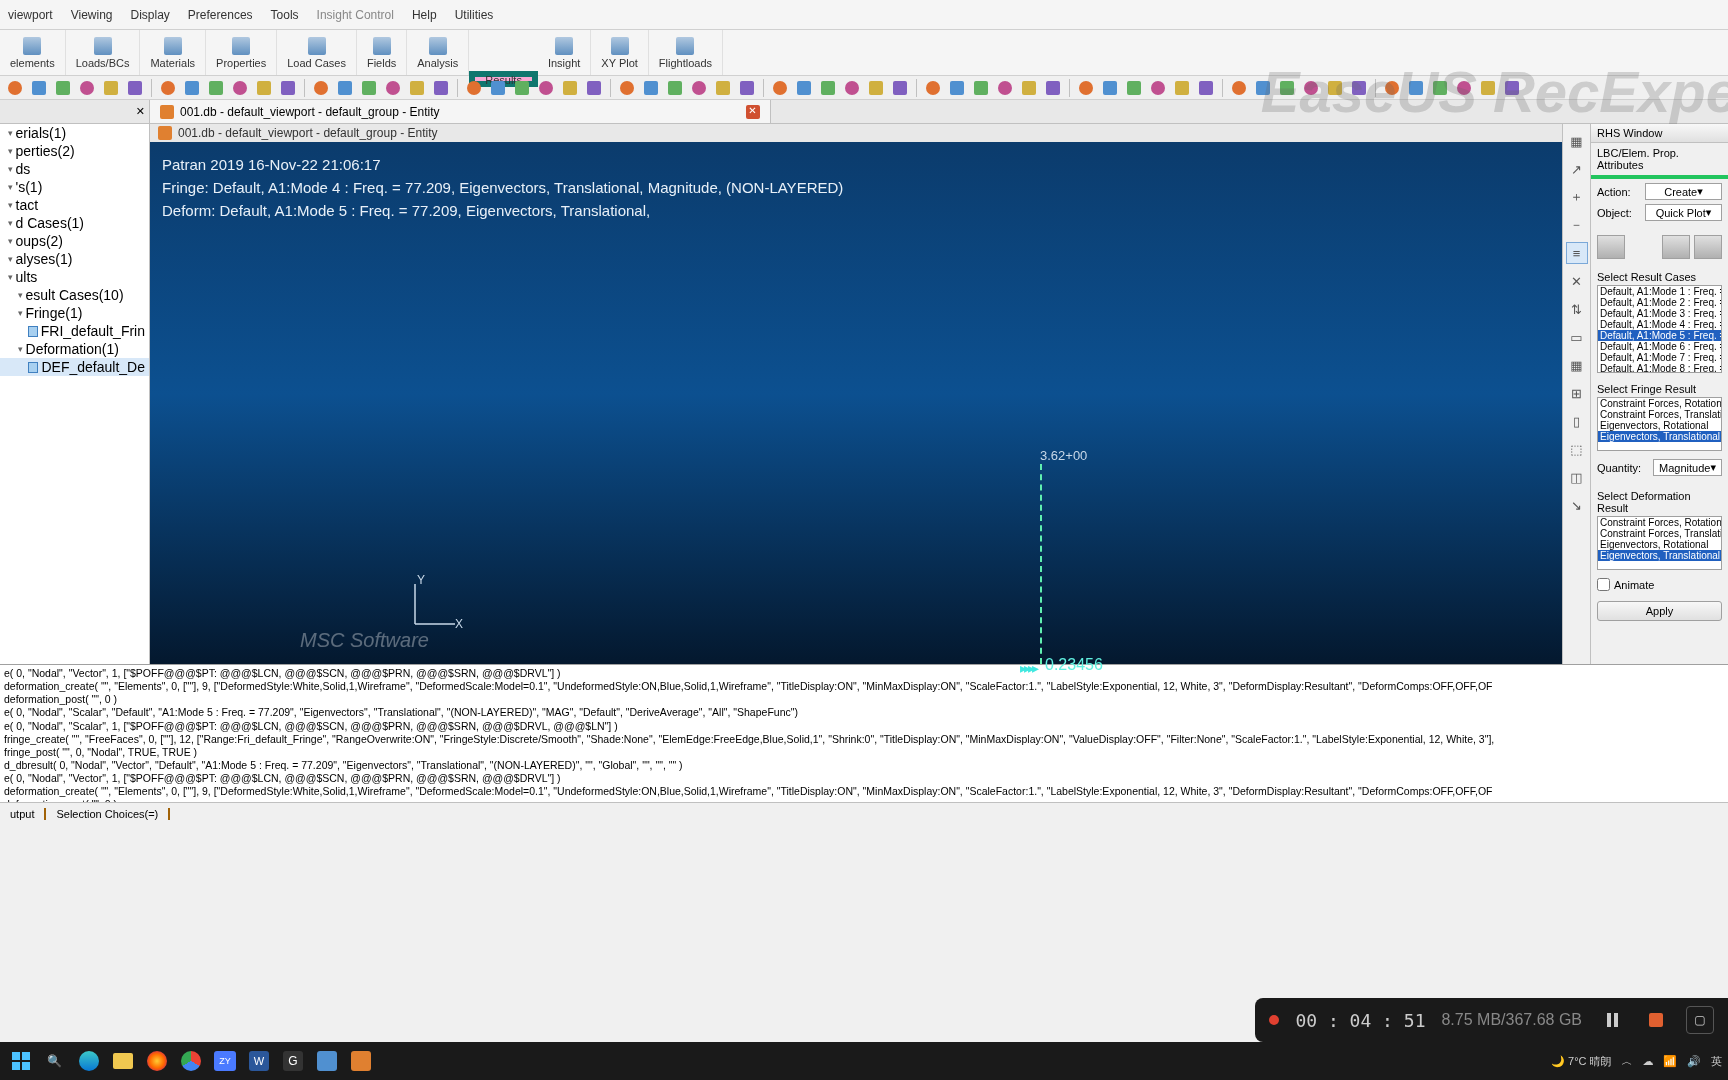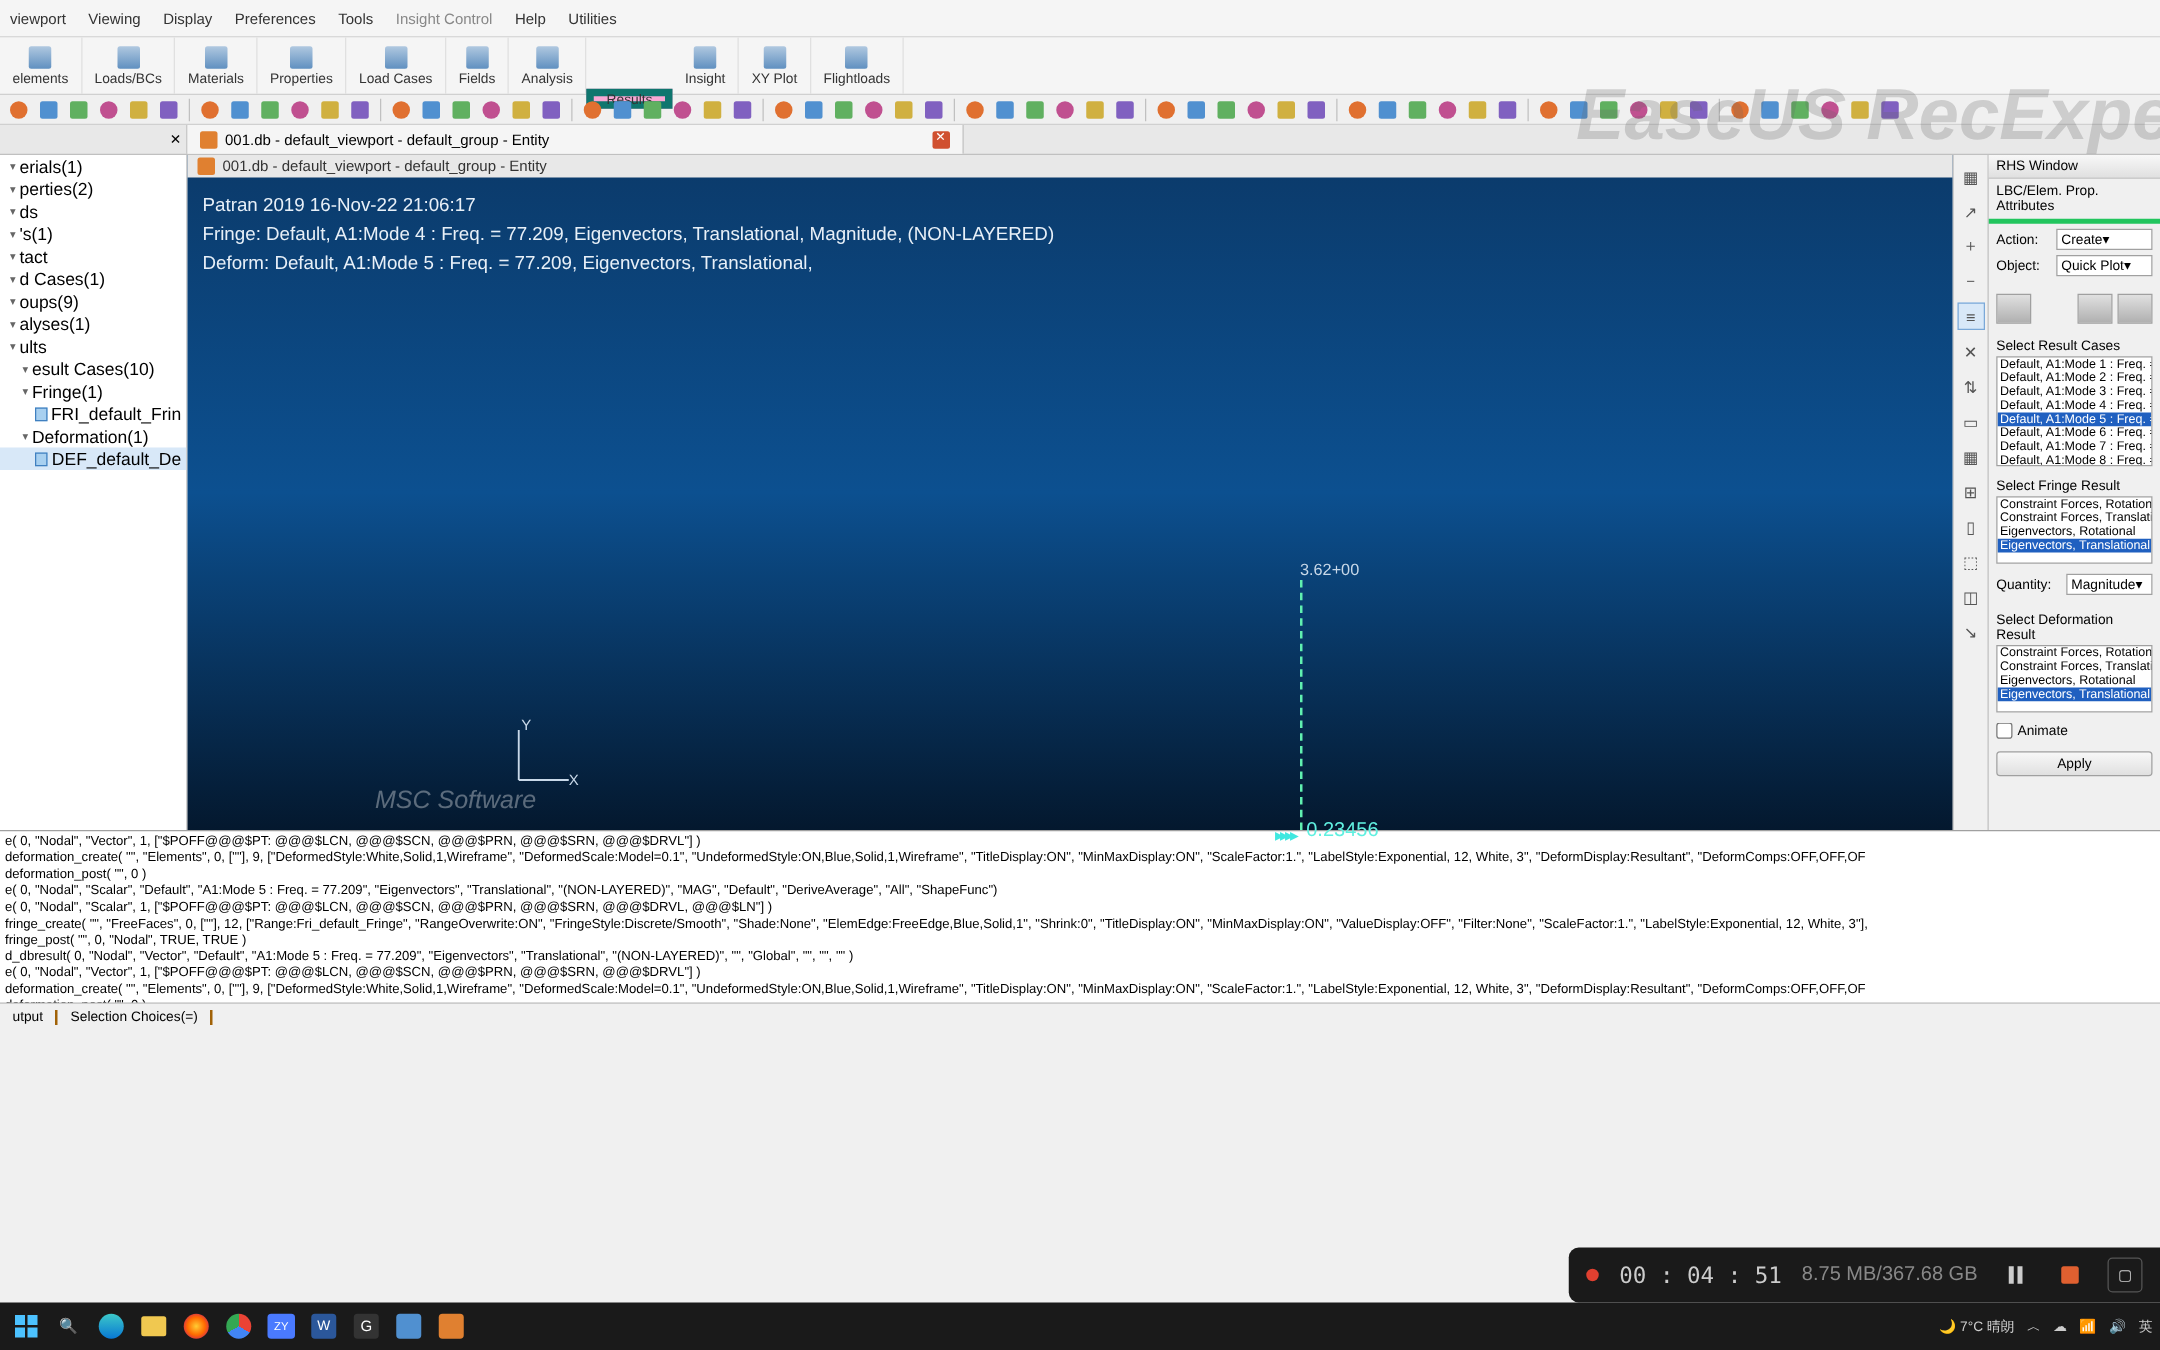--- a/index.html
+++ b/index.html
@@ -47,21 +47,21 @@
 
 .vtoolbar { width: 28px; background: #f0f0f0; border-left: 1px solid #c0c0c0; display: flex; flex-direction: column; align-items: center; padding-top: 6px; gap: 6px; }
 .vtb { width: 22px; height: 22px; border: 1px solid transparent; display: flex; align-items: center; justify-content: center; }
 .vtb.active { background: #d8e8f8; border-color: #7aa8d8; }
 
 .rhs { width: 138px; background: #f0f0f0; border-left: 1px solid #c0c0c0; display: flex; flex-direction: column; font-size: 11px; }
 .rhs-header { background: linear-gradient(#f8f8f8,#e0e0e0); padding: 3px 6px; border-bottom: 1px solid #c0c0c0; }
 .rhs-sec { padding: 4px 6px; }
 .rhs-row { display: flex; align-items: center; gap: 4px; margin-bottom: 4px; }
 .rhs-row label { width: 44px; }
-.rhs-combo { flex: 1; border: 1px solid #a0a0a0; background: #fff; padding: 1px 3px; display: flex; justify-content: flex-start; align-items: center; }
+.rhs-combo { flex: 1; border: 1px solid #a0a0a0; background: #fff; padding: 1px 3px; display: flex; justify-content: center; align-items: center; }
 .rhs-list { border: 1px solid #a0a0a0; background: #fff; height: 88px; overflow: hidden; font-size: 10px; }
 .rhs-list.short { height: 54px; }
 .rhs-list-item { padding: 0 2px; white-space: nowrap; }
 .rhs-list-item.sel { background: #2060c0; color: #fff; }
 .rhs-label { padding: 2px 0; }
 .rhs-icons { display: flex; gap: 4px; padding: 6px; }
 .rhs-big-ico { width: 28px; height: 24px; border: 1px solid #a0a0a0; background: linear-gradient(#e0e0e0,#b0b0b0); }
 .apply-btn { margin: 6px; padding: 3px 0; border: 1px solid #a0a0a0; background: linear-gradient(#f8f8f8,#e0e0e0); text-align: center; border-radius: 3px; }
 .chk { display: flex; align-items: center; gap: 4px; padding: 4px 6px; }
 
@@ -369,21 +369,21 @@
       <div class="tree-item">
         <span class="tri">▾</span>
         <span>tact</span>
       </div>
       <div class="tree-item">
         <span class="tri">▾</span>
         <span>d Cases(1)</span>
       </div>
       <div class="tree-item">
         <span class="tri">▾</span>
-        <span>oups(9)</span>
+        <span>oups(2)</span>
       </div>
       <div class="tree-item">
         <span class="tri">▾</span>
         <span>alyses(1)</span>
       </div>
       <div class="tree-item">
         <span class="tri">▾</span>
         <span>ults</span>
       </div>
       <div class="tree-item indent1">

